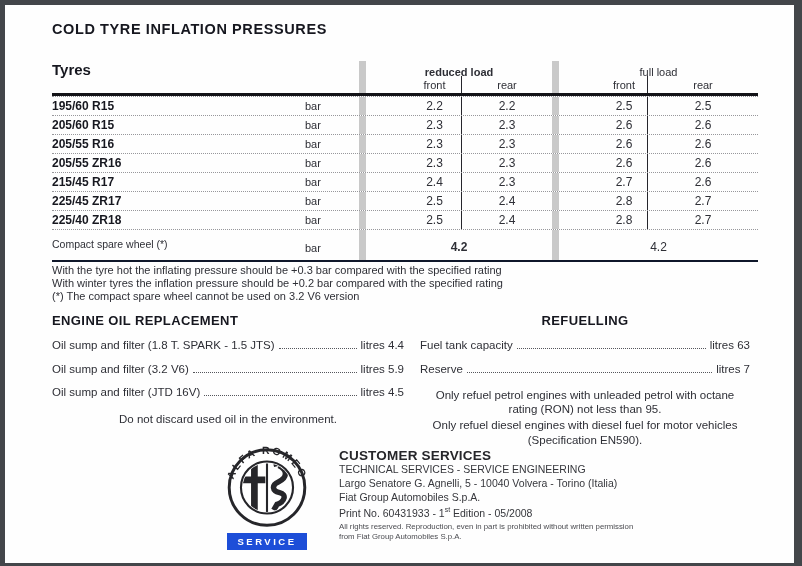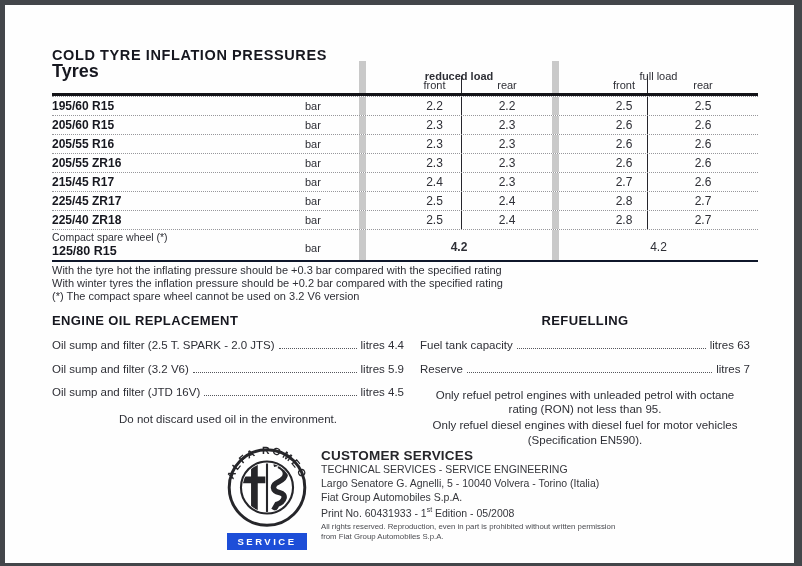--- a/index.html
+++ b/index.html
@@ -12,21 +12,21 @@
     overflow:hidden;
   }
   .page {
     position:absolute;
     left:5px; top:5px; right:8px; bottom:3px;
     background:#fefefe;
   }
 
   
   .doc-title {
-    position:absolute; left:47px; top:42px;
+    position:absolute; left:47px; top:16px;
     font-size:14.5px; font-weight:bold; letter-spacing:0.6px;
     color:#16171f;
   }
 
   
   .ptable {
     position:absolute; left:47px; top:56px; width:706px;
     --cols:248px 59px 7px 96px 90px 7px 89px 110px;
     font-size:12px;
   }
@@ -35,21 +35,21 @@
   .g1 { grid-column:3; background:#c9c9c9; height:100%; }
   .c-rf { grid-column:4; } .c-rr { grid-column:5; }
   .g2 { grid-column:6; background:#c9c9c9; height:100%; }
   .c-ff { grid-column:7; } .c-fr { grid-column:8; }
   .span-red { grid-column:4 / 6;font-weight:bold; } .span-full { grid-column:7 / 9; }
   .ctr { text-align:center; }
   .vline { border-right:1px solid #26262c; height:100%; display:flex; align-items:center; justify-content:center; }
   .vline span { width:100%; text-align:center;padding-left:42px; }
 
   .hrow1 { height:15px; align-items:end; font-size:11px; color:#2e2f36; }
-  .hrow1 .tyres-label { font-weight:bold; font-size:18px; color:#16171f; align-self:start; }
+  .hrow1 .tyres-label { font-weight:bold; font-size:15px; color:#16171f; align-self:start; }
   .hrow2 { height:17px; align-items:center; font-size:11px; color:#2e2f36; }
   .heavyline { height:3px; background:#141418; width:100%; }
 
   .drow { height:19px; align-items:center; border-top:1px dotted #97979b; }
   .drow:first-of-type { border-top:none; }
   .drow .tyre { font-weight:bold; color:#16171f; }
   .drow .unit, .srow .unit { font-size:11px; padding-left:5px; }
 
   .srow {
     height:33px; align-items:end; border-top:1px dotted #97979b;
@@ -76,21 +76,21 @@
   .fuel-paras div { margin-bottom:1px; }
 
   
   .footer { position:absolute; left:218px; top:438px; display:flex; }
   .logo-col { width:88px; text-align:center; }
   .service-box {
     margin:2px auto 0 auto; width:80px; height:17px;
     background:#1d4ed8; color:#fff; font-size:9.5px; font-weight:bold;
     letter-spacing:2.5px; text-align:center; line-height:17px;
   }
-  .footer-text { margin-left:10px; padding-top:5px; width:320px; }
+  .footer-text { margin-left:28px; padding-top:5px; width:320px; }
   .footer-title { font-size:13.5px; font-weight:bold; color:#26262a; letter-spacing:0.2px; }
   .footer-line { font-size:10.5px; color:#36373c; line-height:1.32; }
   .footer-line sup { font-size:7px; }
   .small-print { font-size:7.8px; color:#4a4b50; line-height:1.35; margin-top:2px; width:310px; }
 </style>
 </head>
 <body>
 
 <div class="page">
 
@@ -222,40 +222,39 @@
       <div class="g2"></div>
       <div class="c-ff vline">
           <span>2.8</span>
         </div>
       <div class="c-fr ctr">2.7</div>
     </div>
 
     <div class="prow srow">
       <div class="c1 spare-label">
         <div class="spare-line1">Compact spare wheel (*)</div>
-        <div class="spare-line2">125/80 R15</div>
       </div>
       <div class="c2 unit">bar</div>
       <div class="g1"></div>
       <div class="span-red ctr">4.2</div>
       <div class="g2"></div>
       <div class="span-full ctr">4.2</div>
     </div>
   </div>
 
   <div class="notes">
     <div>With the tyre hot the inflating pressure should be +0.3 bar compared with the specified rating</div>
     <div>With winter tyres the inflation pressure should be +0.2 bar compared with the specified rating</div>
     <div>(*) The compact spare wheel cannot be used on 3.2 V6 version</div>
   </div>
 
   <div class="sec-oil">
     <div class="section-title">ENGINE OIL REPLACEMENT</div>
     <div class="leader-row">
-      <span class="lab">Oil sump and filter (2.5 T. SPARK - 2.0 JTS)</span>
+      <span class="lab">Oil sump and filter (1.8 T. SPARK - 1.5 JTS)</span>
       <span class="dots"></span>
       <span class="val">litres 4.4</span>
     </div>
     <div class="leader-row">
       <span class="lab">Oil sump and filter (3.2 V6)</span>
       <span class="dots"></span>
       <span class="val">litres 5.9</span>
     </div>
     <div class="leader-row">
       <span class="lab">Oil sump and filter (JTD 16V)</span>

